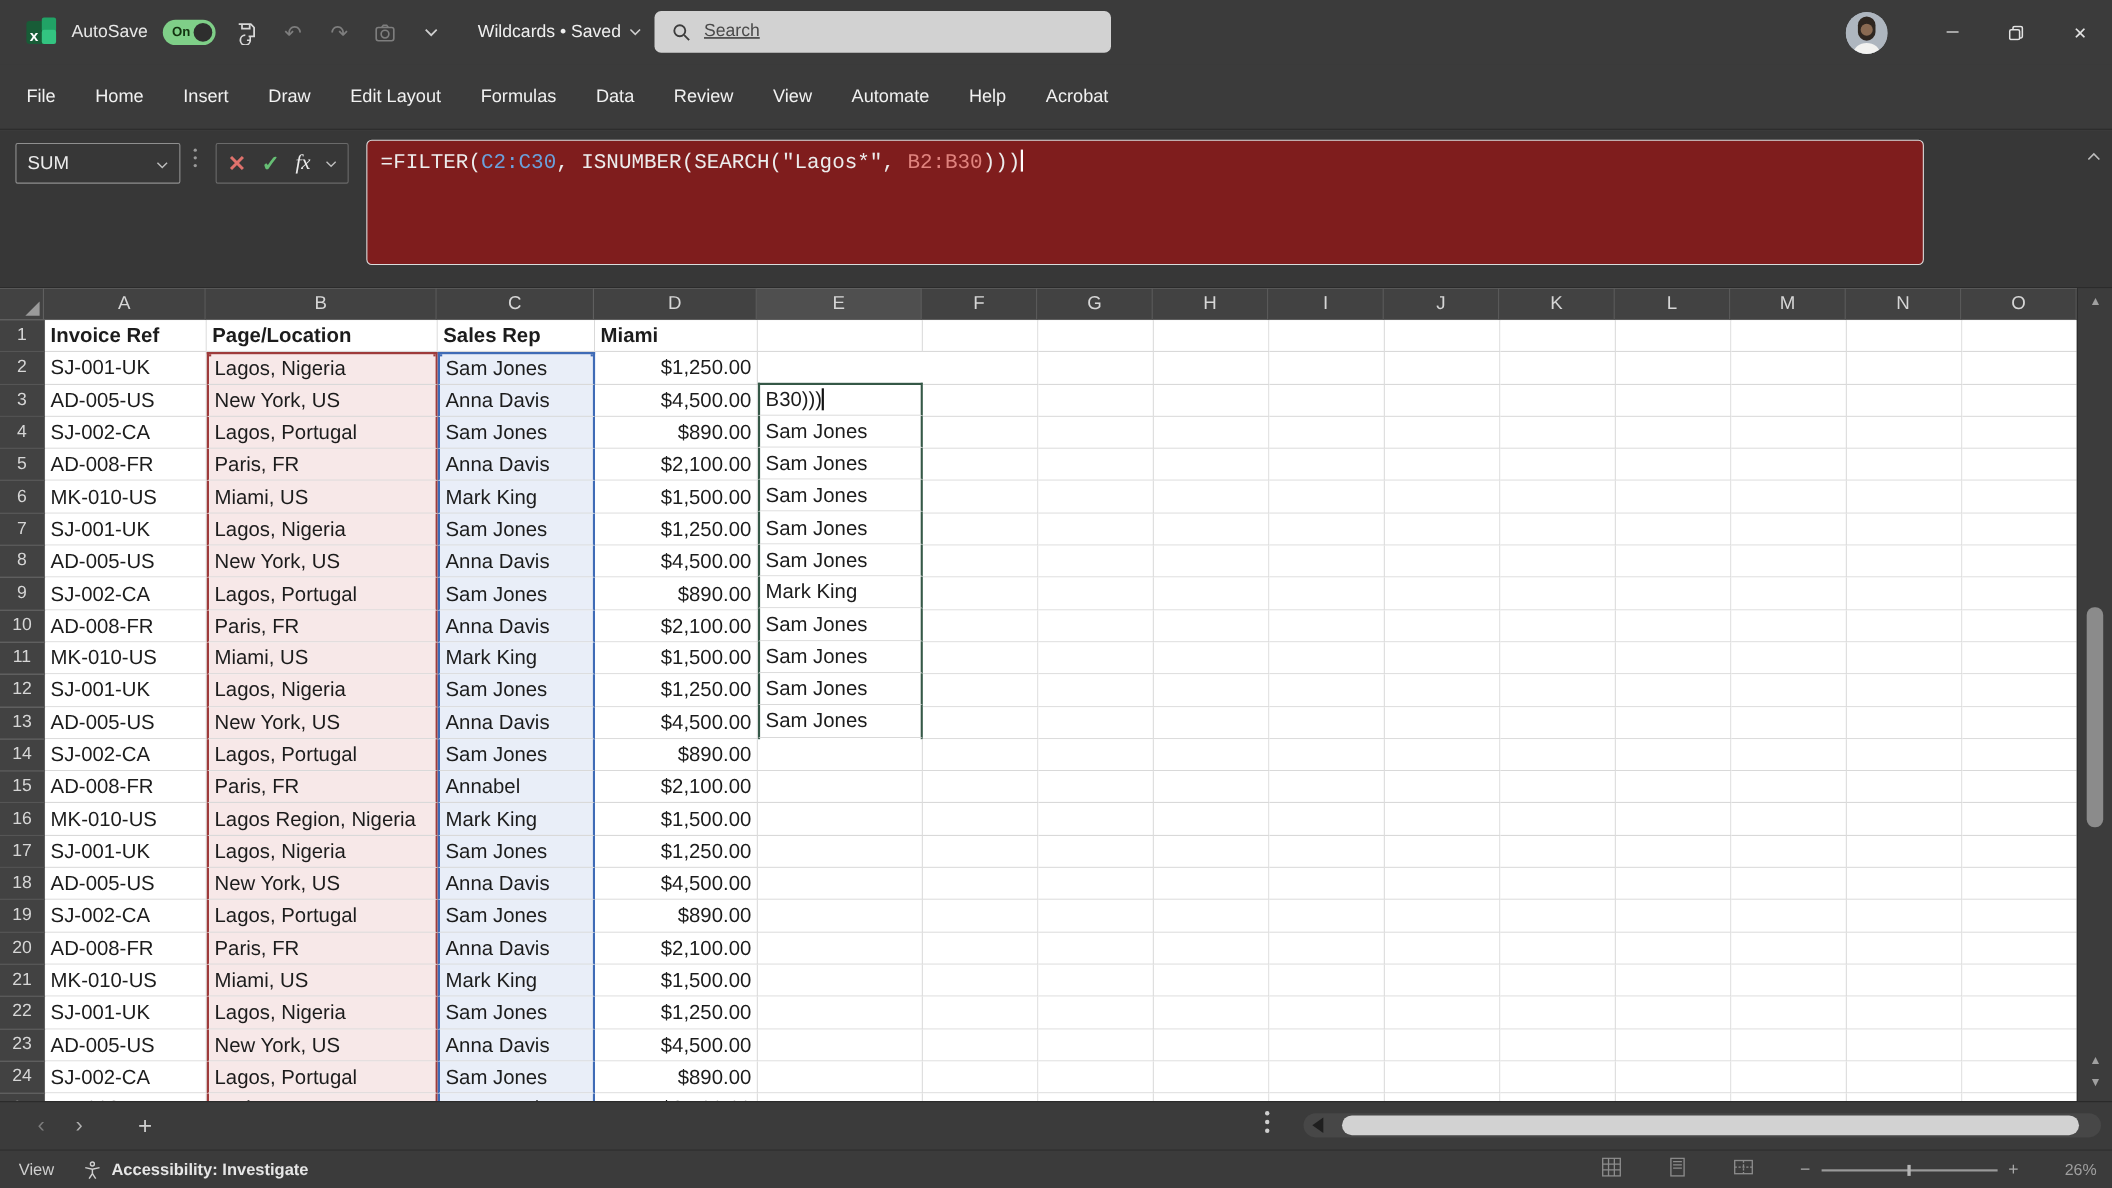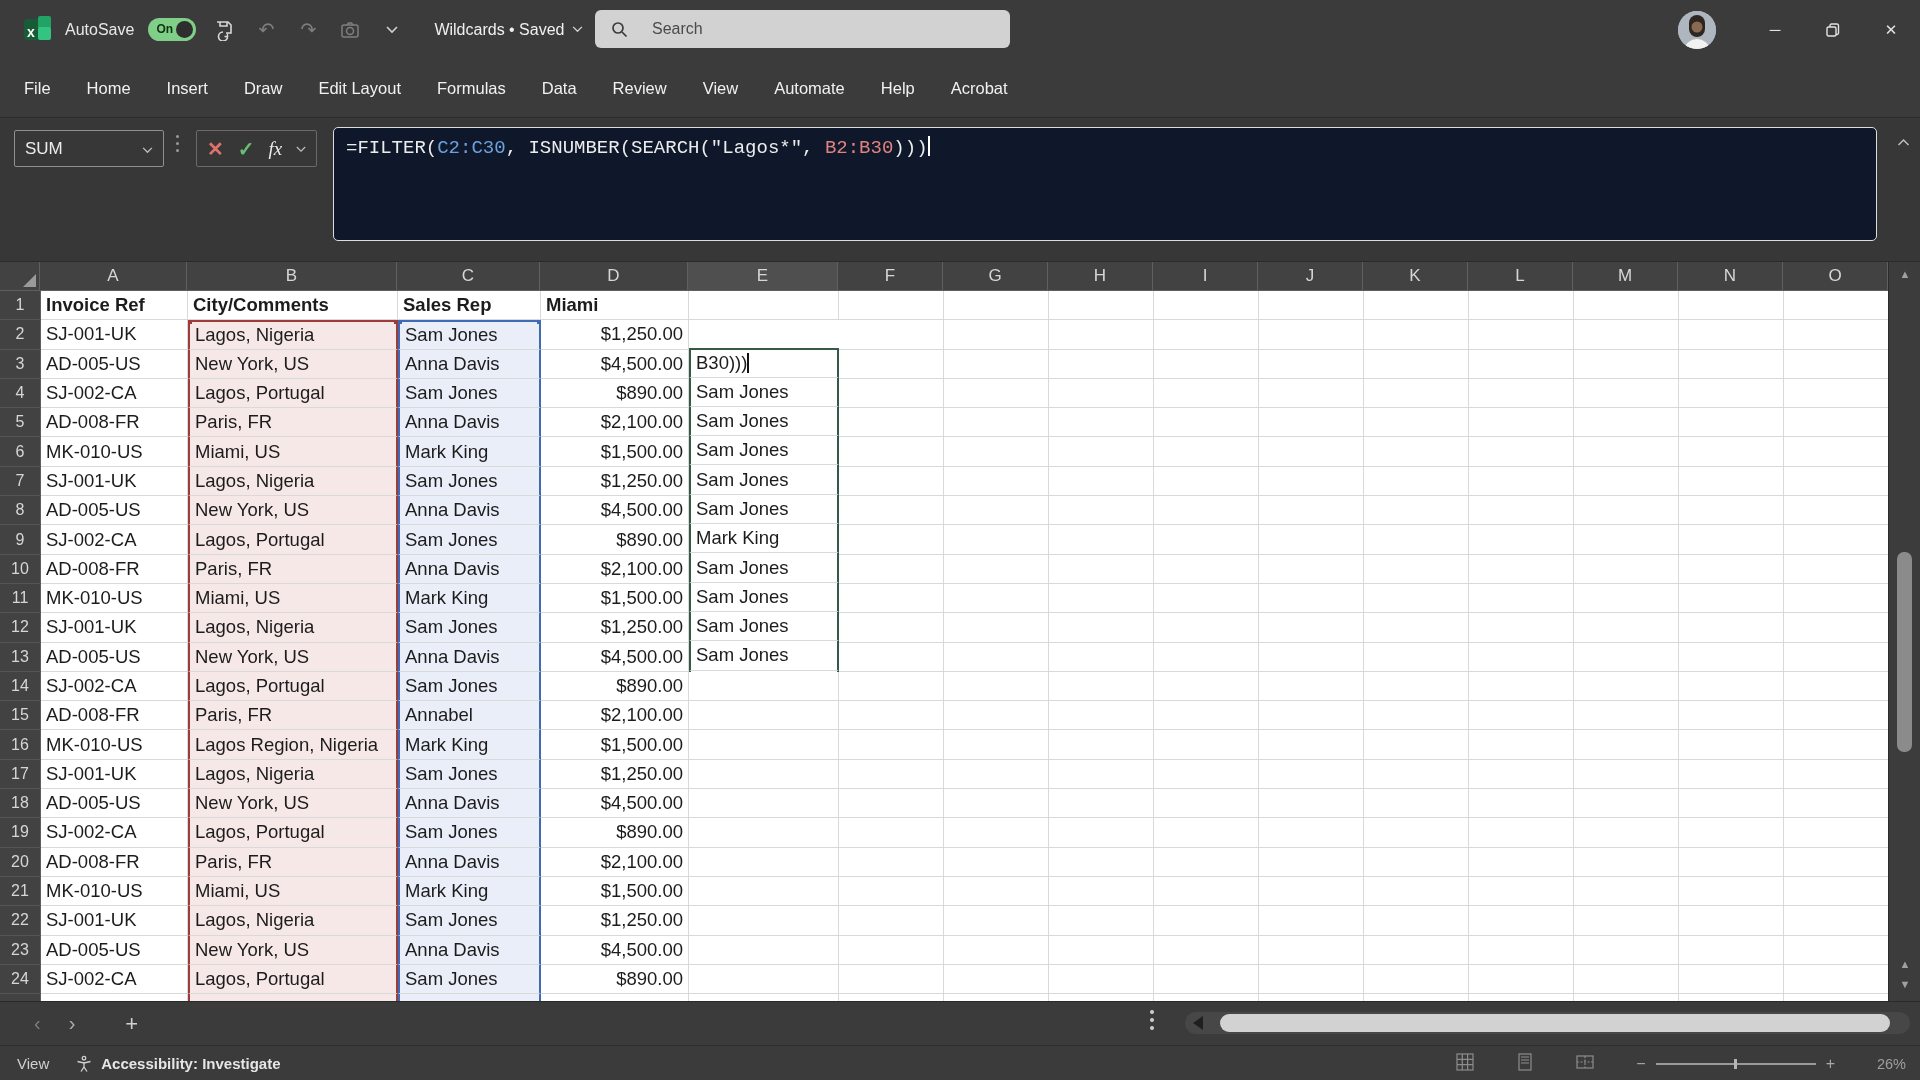--- a/index.html
+++ b/index.html
@@ -17,21 +17,21 @@
   .xl-icon .x { position:absolute; left:3px; top:8px; color:#fff; font-weight:bold; font-size:14px; }
   .autosave-label { color:#e8e8e8; font-size:16px; }
   .toggle { width:48px; height:23px; border-radius:12px; background:#7fcf88; position:relative; }
   .toggle .on { position:absolute; left:8px; top:4px; font-size:12px; color:#12310f; font-weight:bold; }
   .toggle .knob { position:absolute; right:3px; top:3px; width:17px; height:17px; border-radius:50%; background:#2e2e2e; }
   .tb-icon { display:flex; align-items:center; justify-content:center; width:28px; height:28px; }
   .dim { opacity:.45; }
   .glyph { color:#cfcfcf; font-size:19px; }
   .doc-title { color:#f0f0f0; font-size:16px; display:flex; align-items:center; gap:8px; margin-left:14px; }
   .search-pill { position:absolute; left:595px; top:10px; width:415px; height:38px; background:#d2d2d2;
-                 border-radius:6px; display:flex; align-items:center; padding-left:16px; gap:24px; }
+                 border-radius:6px; display:flex; align-items:center; padding-left:16px; gap:12px;text-decoration:underline; }
   .search-pill input { border:none; outline:none; background:transparent; font-size:16px; color:#3a3a3a;
                        font-family:"Liberation Sans",sans-serif; width:330px; }
   .search-pill input::placeholder { color:#4a4a4a; }
   .tb-right { position:absolute; right:0; top:0; height:59px; display:flex; align-items:center; }
   .avatar { width:38px; height:38px; border-radius:50%; background:#aeb6bf; overflow:hidden; margin-right:30px; position:relative; }
   .win-btn { width:58px; height:59px; display:flex; align-items:center; justify-content:center;
              color:#e3e3e3; font-size:15px; }
 
   
   .ribbon { position:absolute; left:0; top:59px; width:1920px; height:59px; background:#3b3b3b;
@@ -50,21 +50,21 @@
              border-radius:2px; display:flex; align-items:center; color:#ececec; font-size:17px; padding:0 10px; }
   .namebox .nb-chev { margin-left:auto; color:#bdbdbd; }
   .fb-dots { position:absolute; left:176px; top:16px; display:flex; flex-direction:column; gap:4px; }
   .fb-dots i { width:3px; height:3px; background:#9a9a9a; border-radius:50%; }
   .fb-btns { position:absolute; left:196px; top:11px; height:37px; display:flex; align-items:center; gap:14px;
              padding:0 10px; border:1px solid #6a6a6a; border-radius:2px; }
   .fb-x { color:#e0726c; font-size:20px; font-weight:bold; }
   .fb-check { color:#66bf74; font-size:20px; font-weight:bold; }
   .fb-fx { color:#ececec; font-size:19px; font-style:italic; font-family:"Liberation Serif",serif; }
   .fb-fx-chev { color:#bdbdbd; font-size:12px; }
-  .formula-box { position:absolute; left:333px; top:8px; width:1544px; height:114px; background:#0f172a;
+  .formula-box { position:absolute; left:333px; top:8px; width:1416px; height:114px; background:#7f1d1d;
                  border:1.5px solid #dcdcdc; border-radius:5px; padding:7px 12px; overflow:hidden; }
   .formula-text { font-family:"Liberation Mono", monospace; font-size:19px; line-height:26px; white-space:pre; }
   .f-plain { color:#ececec; } .f-blue { color:#6ba1dc; } .f-red { color:#e0837e; }
   .caret { display:inline-block; width:2px; height:20px; background:#fff; vertical-align:-3px; }
   .fb-collapse { position:absolute; right:10px; top:14px; color:#bdbdbd; font-size:14px; }
 
   
   .grid { position:absolute; left:0; top:262px; width:1888px; height:739px; background:#fff; overflow:hidden; }
   .colheads { display:flex; height:29px; background:#424242; }
   .colheads .corner { width:41px; height:29px; border-right:1px solid #5f5f5f; border-bottom:1px solid #5f5f5f;
@@ -285,21 +285,21 @@
         <div class="colh" style="width: 105px;">K</div>
         <div class="colh" style="width: 105px;">L</div>
         <div class="colh" style="width: 105px;">M</div>
         <div class="colh" style="width: 105px;">N</div>
         <div class="colh" style="width: 105px;">O</div>
       </div>
     <div class="rows">
         <div class="grow">
           <div class="rownum">1</div>
           <div class="cell hdr" style="width: 147px;">Invoice Ref</div>
-          <div class="cell hdr" style="width: 210px;">City/Comments</div>
+          <div class="cell hdr" style="width: 210px;">Page/Location</div>
           <div class="cell hdr" style="width: 143px;">Sales Rep</div>
           <div class="cell hdr" style="width: 148px;">Miami</div>
           <div class="cell" style="width: 150px;"></div>
           <div class="cell" style="width: 105px;"></div>
           <div class="cell" style="width: 105px;"></div>
           <div class="cell" style="width: 105px;"></div>
           <div class="cell" style="width: 105px;"></div>
           <div class="cell" style="width: 105px;"></div>
           <div class="cell" style="width: 105px;"></div>
           <div class="cell" style="width: 105px;"></div>

